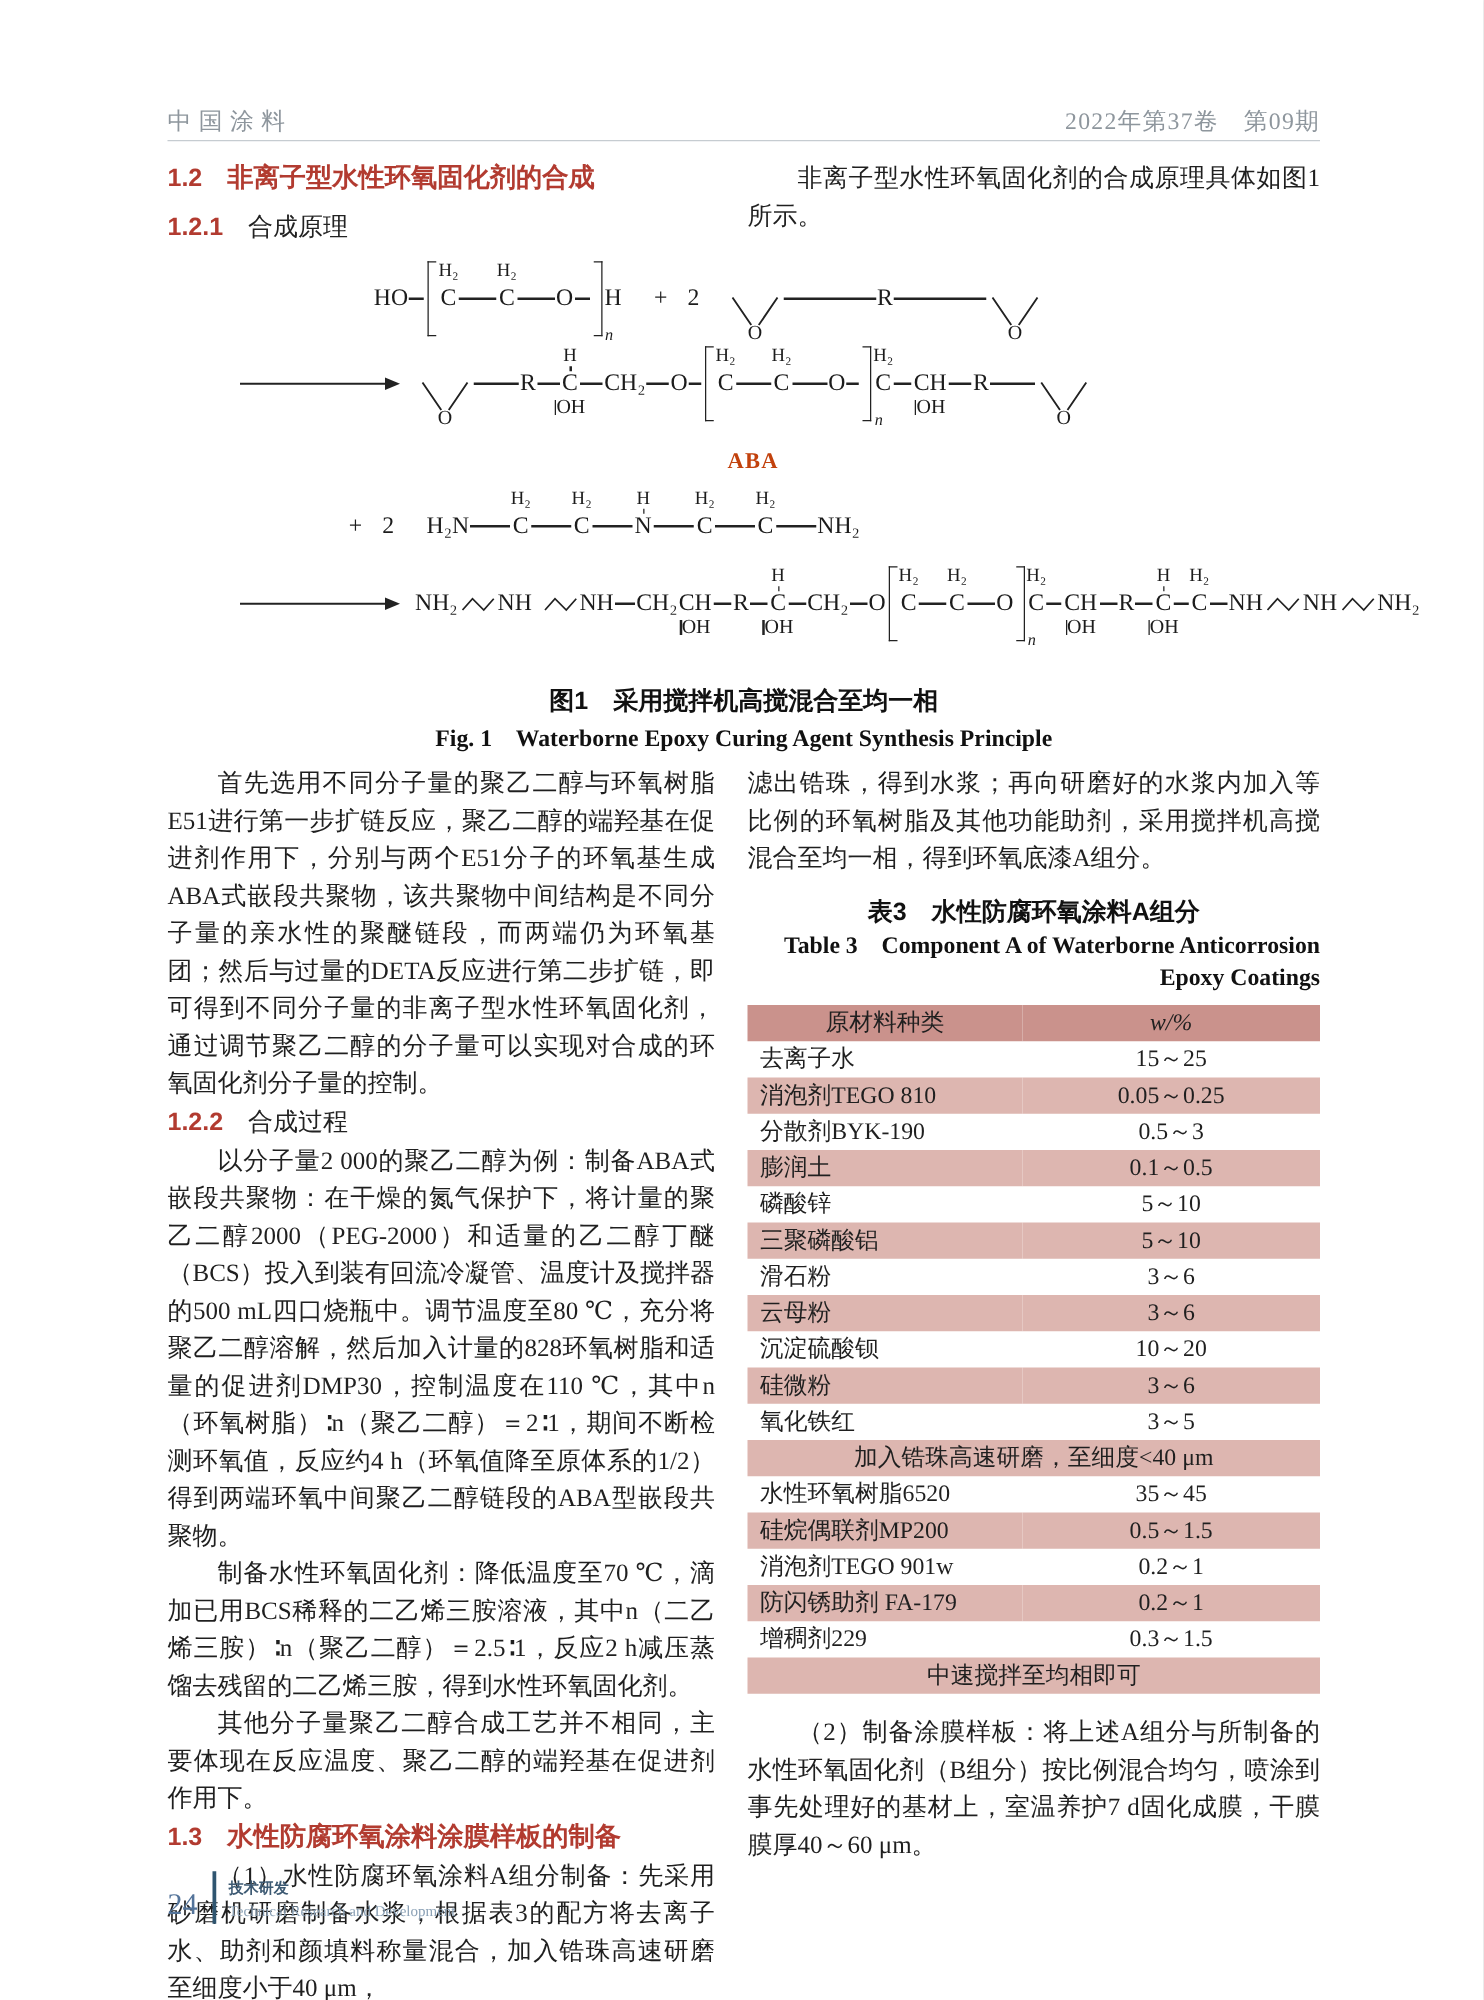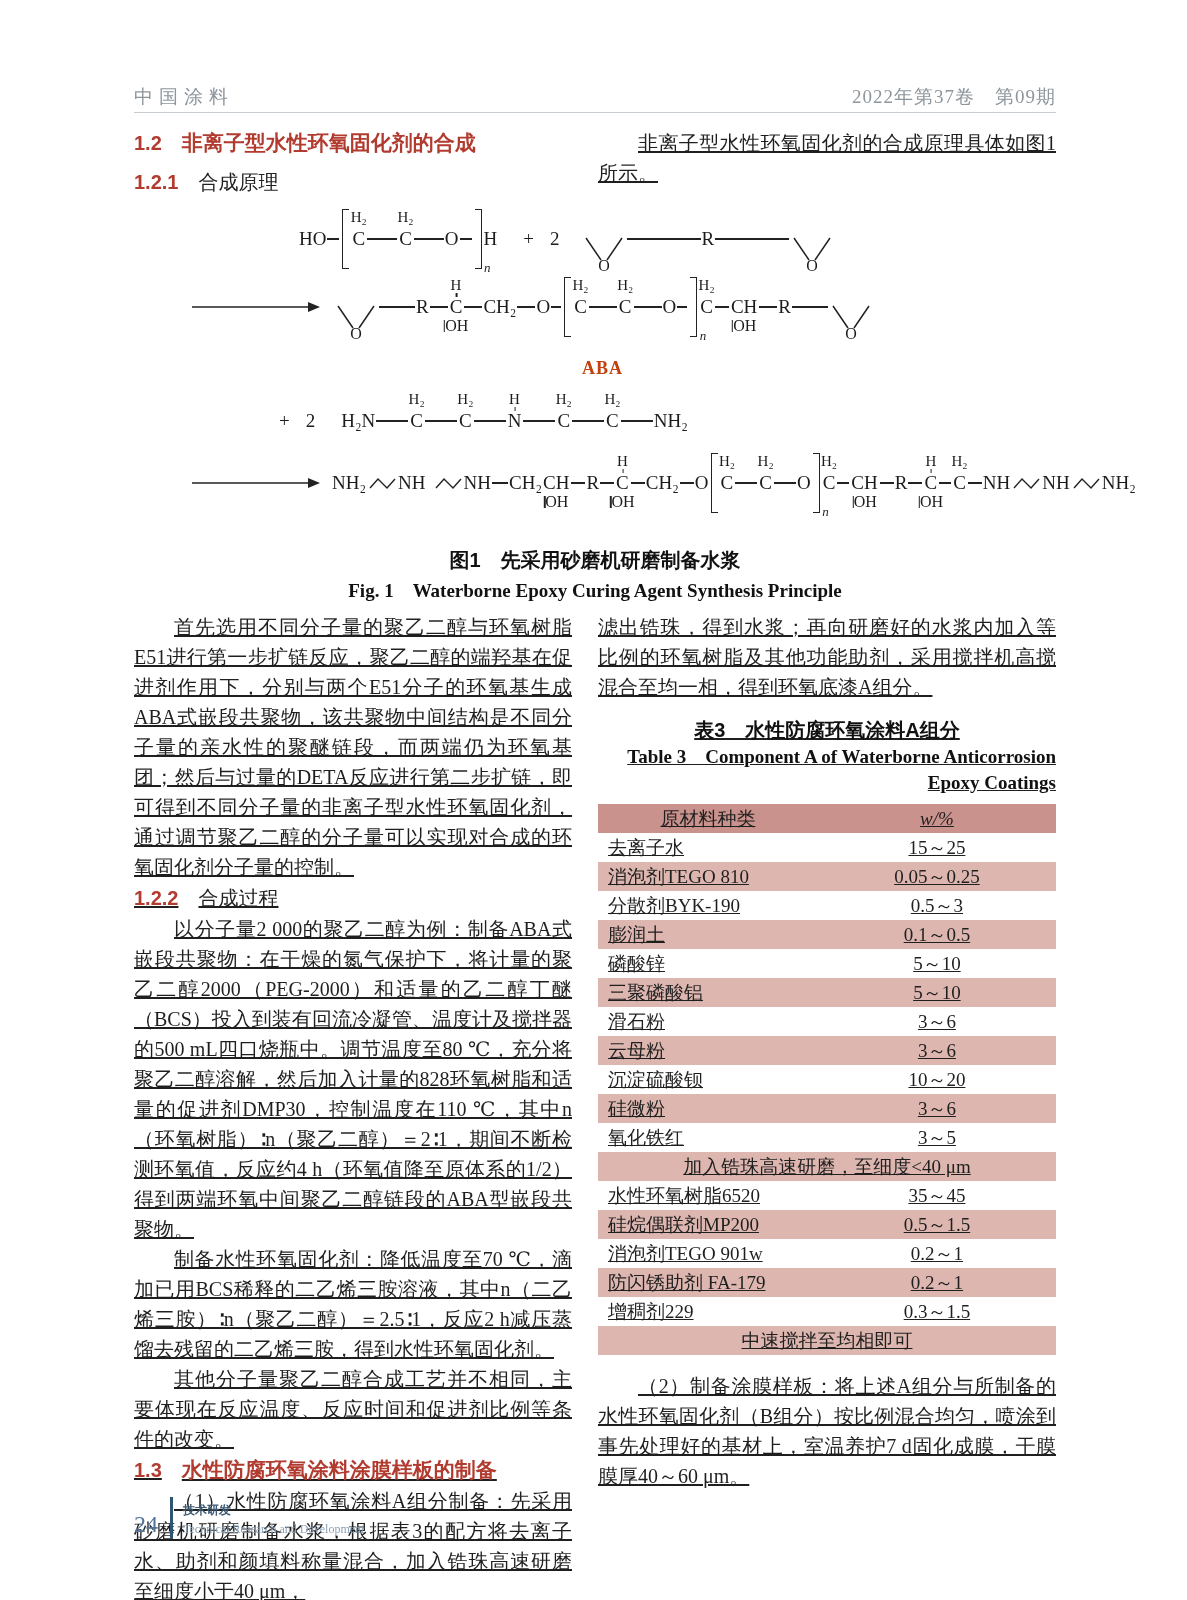--- a/index.html
+++ b/index.html
@@ -14,21 +14,21 @@
   .head-rule{position:absolute;left:134px;right:131px;top:112px;height:1px;background:#c6ccd1;}
   
   .sec-h{display:flex;align-items:baseline;gap:20px;line-height:30px;
          font-family:"Liberation Sans","DejaVu Sans",sans-serif;}
   .sec-h .num{color:#b23b30;font-weight:bold;font-size:20px;}
   .sec-h .t-red{color:#b23b30;font-weight:bold;font-size:21px;}
   .sec-h .t-black{color:#222;font-size:20px;}
   .top-heads{position:absolute;left:134px;top:128px;width:440px;}
   .top-heads .sec-h{margin-bottom:9px;}
   
-  .col{position:absolute;width:438px;font-size:20px;line-height:30px;text-align:justify;text-decoration:underline;}
+  .col{position:absolute;width:438px;font-size:20px;line-height:30px;text-align:justify;}
   .col-left{left:134px;top:612px;}
   .col-right{left:598px;top:128px;width:458px;}
   .para{margin:0;text-indent:2em;}
   .para.noindent{text-indent:0;}
   .col .sec-h{margin:1px 0 1px 0;}
   
   .chem-figure{position:absolute;left:134px;top:196px;width:922px;height:352px;}
   .chem-line{position:absolute;display:flex;align-items:center;height:26px;font-size:19px;color:#1c1c1c;}
   .chem-line-0{left:165px;top:30px;}
   .chem-line-1{left:58px;top:98px;}
@@ -283,33 +283,33 @@
         <span class="czig">
           <svg width="28" height="16" viewBox="0 0 28 16">
             <path d="M2,13 L10,4 L19,13 L27,4" stroke="#222" stroke-width="1.4" fill="none"></path>
           </svg>
         </span>
         <span class="ct">NH₂</span>
       </div>
   </div>
 
   <div class="fig-caption">
-    <div class="zh">图1　先采用砂磨机研磨制备水浆</div>
+    <div class="zh">图1　采用搅拌机高搅混合至均一相</div>
     <div class="en">Fig. 1　Waterborne Epoxy Curing Agent Synthesis Principle</div>
   </div>
 
   <div class="col col-left">
     <p class="para">首先选用不同分子量的聚乙二醇与环氧树脂E51进行第一步扩链反应，聚乙二醇的端羟基在促进剂作用下，分别与两个E51分子的环氧基生成ABA式嵌段共聚物，该共聚物中间结构是不同分子量的亲水性的聚醚链段，而两端仍为环氧基团；然后与过量的DETA反应进行第二步扩链，即可得到不同分子量的非离子型水性环氧固化剂，通过调节聚乙二醇的分子量可以实现对合成的环氧固化剂分子量的控制。</p>
     <div class="sec-h">
       <span class="num">1.2.2</span>
       <span class="t-black">合成过程</span>
     </div>
     <p class="para">以分子量2 000的聚乙二醇为例：制备ABA式嵌段共聚物：在干燥的氮气保护下，将计量的聚乙二醇2000（PEG-2000）和适量的乙二醇丁醚（BCS）投入到装有回流冷凝管、温度计及搅拌器的500 mL四口烧瓶中。调节温度至80 ℃，充分将聚乙二醇溶解，然后加入计量的828环氧树脂和适量的促进剂DMP30，控制温度在110 ℃，其中n（环氧树脂）∶n（聚乙二醇）＝2∶1，期间不断检测环氧值，反应约4 h（环氧值降至原体系的1/2）得到两端环氧中间聚乙二醇链段的ABA型嵌段共聚物。</p>
     <p class="para">制备水性环氧固化剂：降低温度至70 ℃，滴加已用BCS稀释的二乙烯三胺溶液，其中n（二乙烯三胺）∶n（聚乙二醇）＝2.5∶1，反应2 h减压蒸馏去残留的二乙烯三胺，得到水性环氧固化剂。</p>
-    <p class="para">其他分子量聚乙二醇合成工艺并不相同，主要体现在反应温度、反应时间和促进剂比例等条件的改变。</p>
+    <p class="para">其他分子量聚乙二醇合成工艺并不相同，主要体现在反应温度、聚乙二醇的端羟基在促进剂作用下。</p>
     <div class="sec-h">
       <span class="num">1.3</span>
       <span class="t-red">水性防腐环氧涂料涂膜样板的制备</span>
     </div>
     <p class="para">（1）水性防腐环氧涂料A组分制备：先采用砂磨机研磨制备水浆，根据表3的配方将去离子水、助剂和颜填料称量混合，加入锆珠高速研磨至细度小于40 μm，</p>
   </div>
 
   <div class="col col-right" style="top:612px;">
     <p class="para noindent">滤出锆珠，得到水浆；再向研磨好的水浆内加入等比例的环氧树脂及其他功能助剂，采用搅拌机高搅混合至均一相，得到环氧底漆A组分。</p>
     <div class="tbl-caption">

